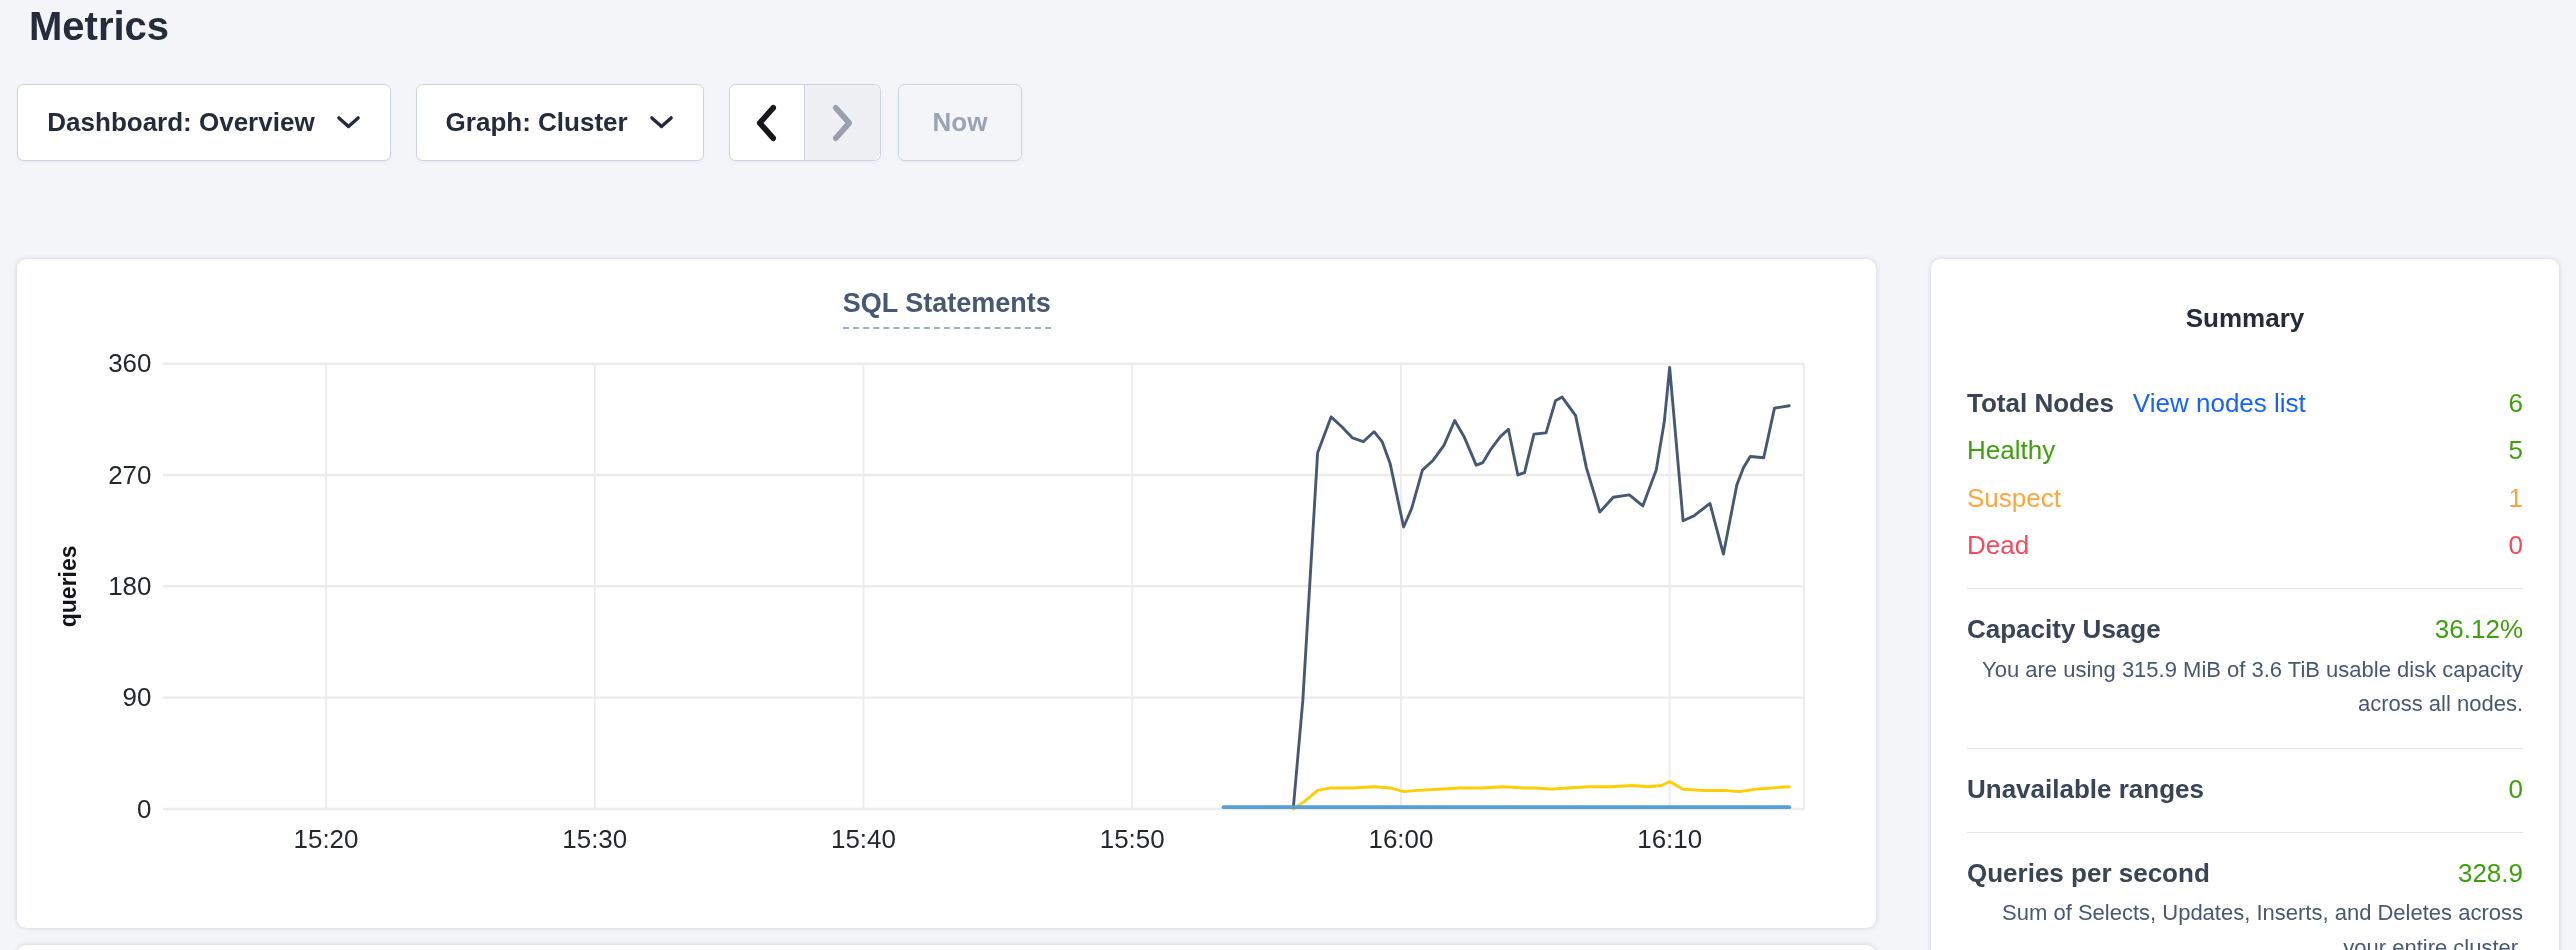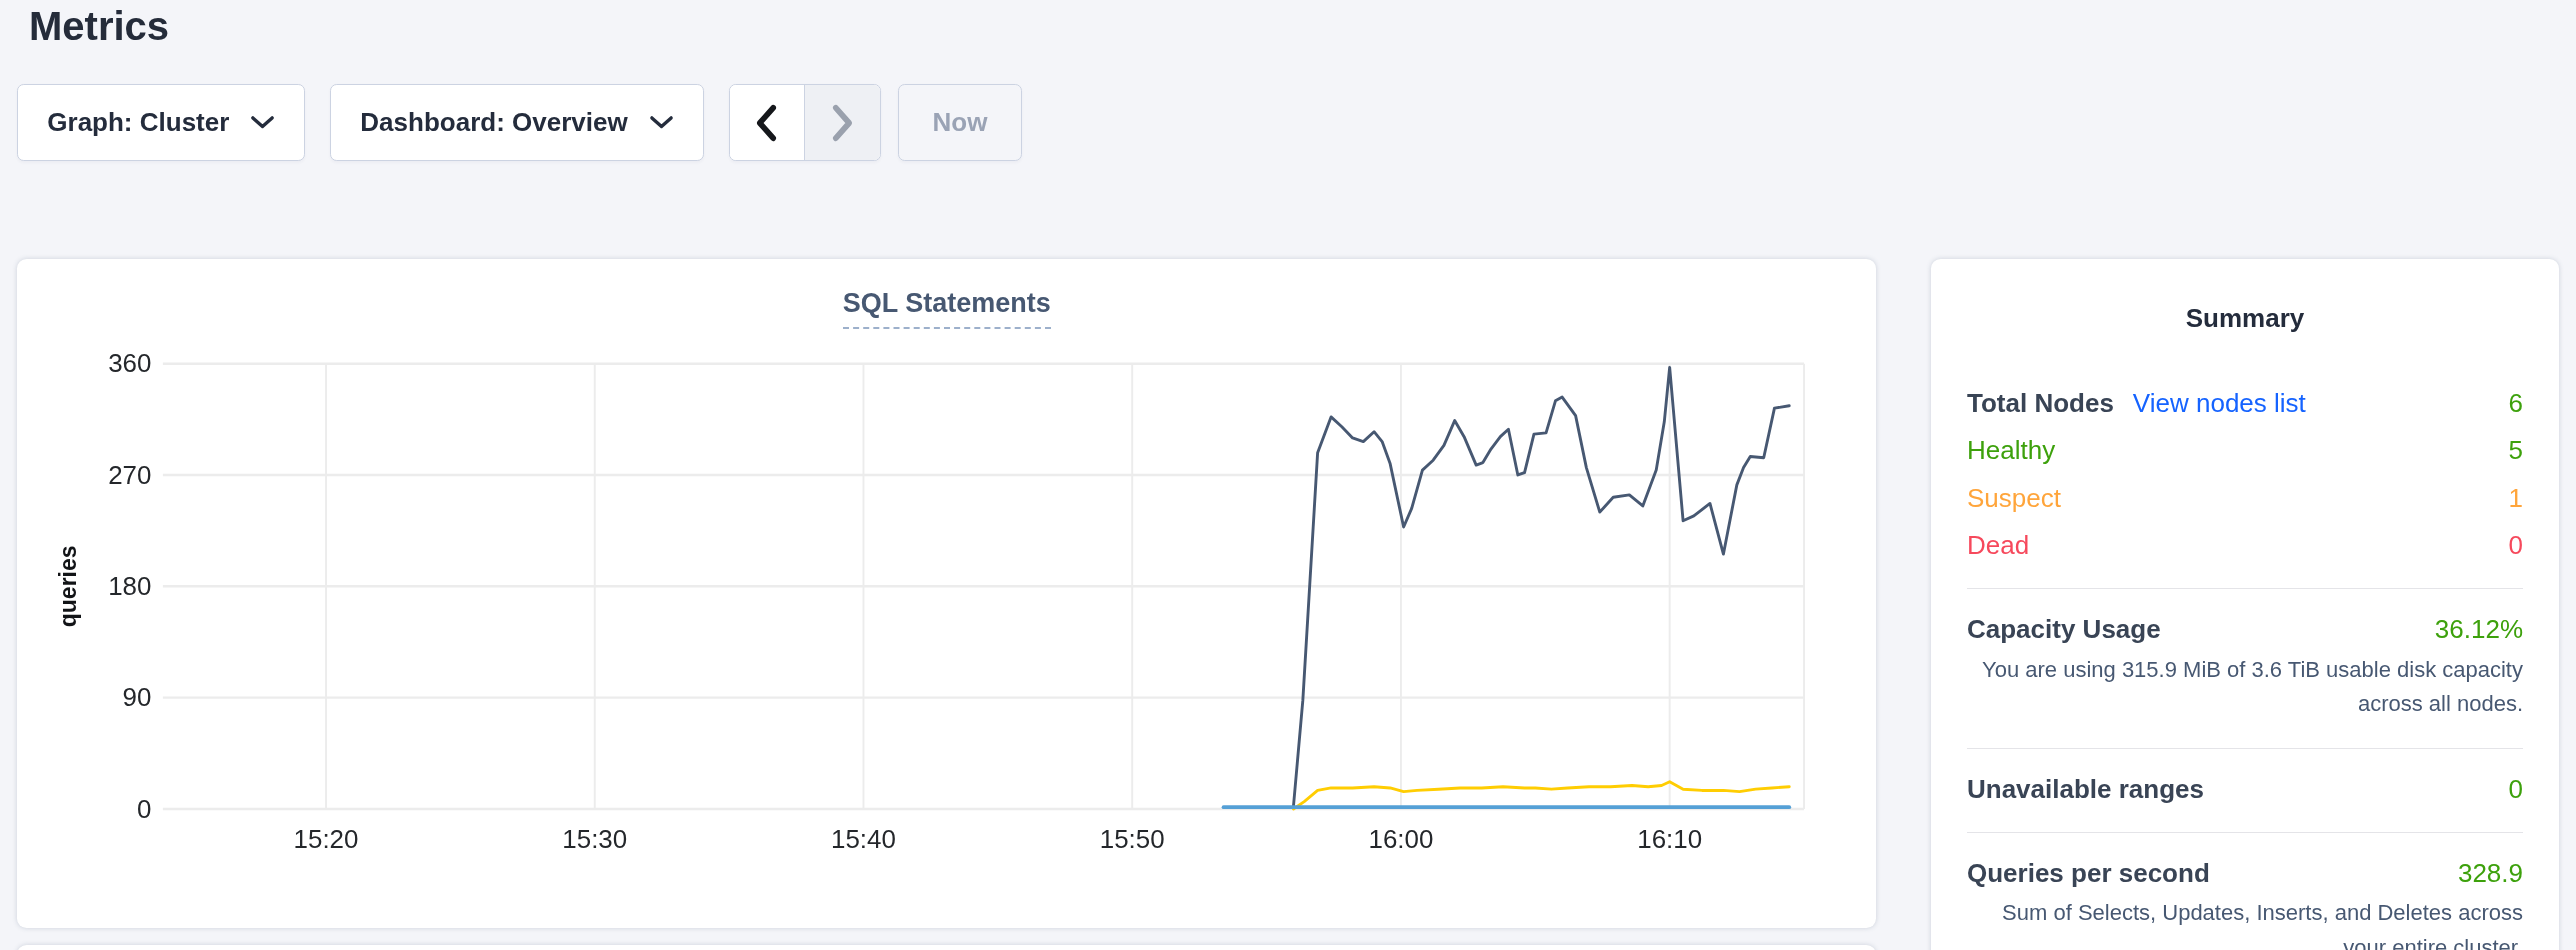--- a/index.html
+++ b/index.html
@@ -62,27 +62,27 @@
   .sec-row { display:flex; align-items:baseline; font-size:26px; margin-top:25px; }
   .desc { font-size:22px; color:#475872; line-height:1.55; margin-top:7.7px;text-align:right; }
 </style>
 </head>
 <body>
 
 <div class="page-title">Metrics</div>
 
 <div class="toolbar">
   <div class="ctl dropdown">
-    <span class="lbl">Graph: Cluster</span>
+    <span class="lbl">Dashboard: Overview</span>
     <svg width="25" height="15.4" viewBox="0 0 26 16">
         <polyline points="3,3 13,12 23,3" fill="none" stroke="#242c3c" stroke-width="3.5" stroke-linecap="round" stroke-linejoin="round"></polyline>
       </svg>
   </div>
   <div class="ctl dropdown">
-    <span class="lbl">Dashboard: Overview</span>
+    <span class="lbl">Graph: Cluster</span>
     <svg width="25" height="15.4" viewBox="0 0 26 16">
         <polyline points="3,3 13,12 23,3" fill="none" stroke="#242c3c" stroke-width="3.5" stroke-linecap="round" stroke-linejoin="round"></polyline>
       </svg>
   </div>
   <div class="ctl pager">
     <div class="pager-seg prev">
       <svg width="29" height="40" viewBox="0 0 30 42">
           <polyline points="22,5 8,21 22,37" fill="none" stroke="#15171b" stroke-width="6" stroke-linecap="round" stroke-linejoin="round"></polyline>
         </svg>
     </div>

